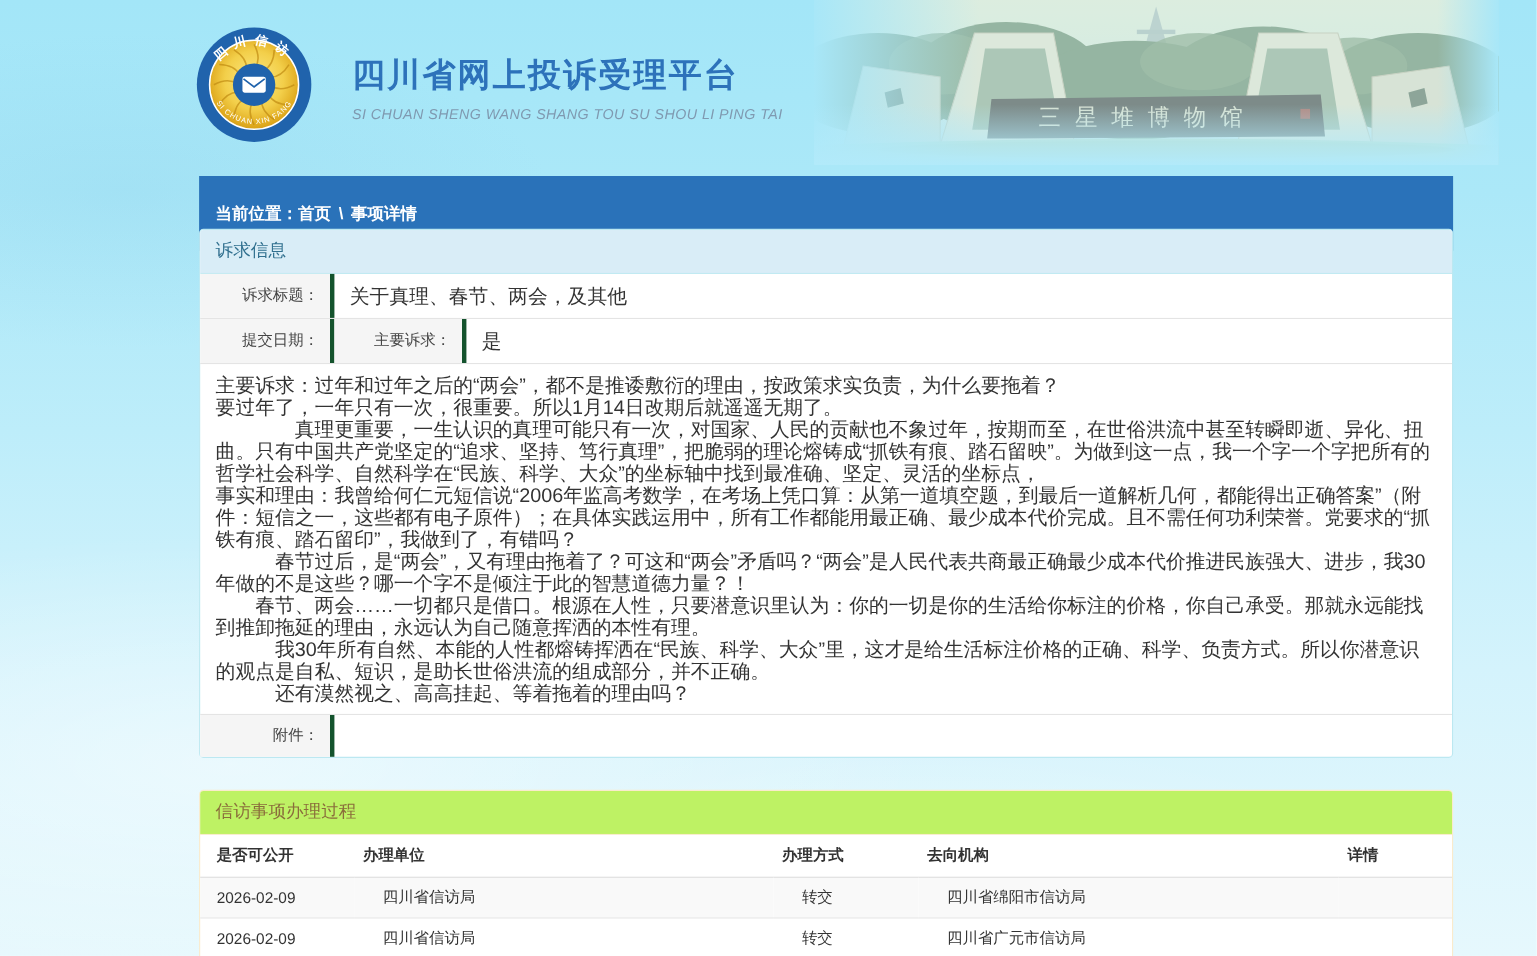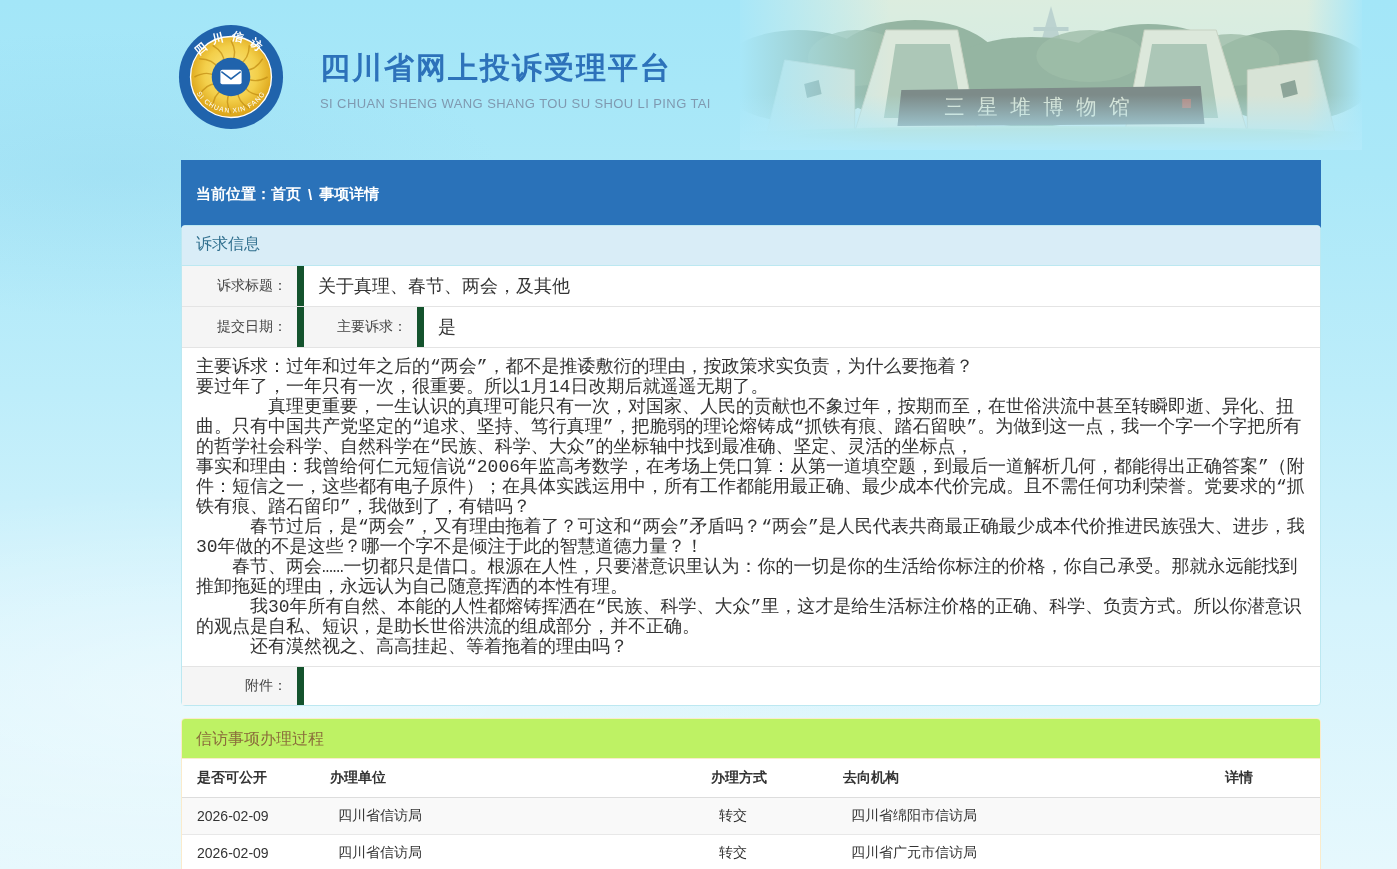--- a/index.html
+++ b/index.html
@@ -23,57 +23,57 @@
   .banner .fade-right { position:absolute; right:0; top:0; bottom:0; width:55px;
     background:linear-gradient(to left,#a8e7f8 0%, rgba(168,231,248,0) 100%); }
   .banner .fade-bottom{ position:absolute; left:0; right:0; bottom:0; height:55px;
     background:linear-gradient(to top,#b2eafa 0%, rgba(178,234,250,0) 100%); }
 
   .brand { position:absolute; left:178px; top:24px; display:flex; align-items:flex-start; }
   .logo { width:106px; height:106px; flex:none; }
   .logo svg { width:100%; height:100%; display:block; }
   .titles { margin-left:36px; padding-top:24px; }
   .site-title { margin:0; font-size:30px; font-weight:bold; color:#2d72ba; letter-spacing:2px; }
-  .site-subtitle { margin-top:7px; font-size:13px; color:#7f99b0; letter-spacing:0.4px; }
+  .site-subtitle { margin-top:7px; font-size:13px; color:#7f99b0; letter-spacing:0.4px;font-style:italic; }
 
   
   .breadcrumb-bar {
     position:absolute; left:181px; top:160px; width:1140px; height:68px;
     background:#2a72b9; color:#fff; font-size:15px; font-weight:bold;
     display:flex; align-items:center; padding:0 15px;
   }
   .breadcrumb-bar a { color:#fff; text-decoration:none; }
   .bc-sep { margin:0 7px; }
 
   
   .panel { position:absolute; left:181px; width:1140px; background:#fff;
     border:1px solid #bce8f1; border-radius:4px; }
-  .panel-info    { top:225px;font-family:Liberation Mono, monospace; }
+  .panel-info    { top:208px; }
   .panel-warning { top:718px; border-color:#faebcc; }
   .panel-heading { height:40px; line-height:39px; padding:0 14px; font-size:16px; }
   .panel-info .panel-heading    { background:#d9edf7; color:#31708f; border-bottom:1px solid #bce8f1; border-radius:3px 3px 0 0; }
   .panel-warning .panel-heading { background:#bef264; color:#8a6d3b; border-bottom:1px solid #faebcc; border-radius:3px 3px 0 0; }
 
   
   .frow { display:flex; border-bottom:1px solid #e4e4e4; min-height:38px; }
   .frow:last-child { border-bottom:none; }
   .flabel {
     flex:0 0 122px; background:#f5f5f5; color:#444; font-size:14px;
     display:flex; align-items:center; justify-content:flex-end;
-    padding:8px 10px 8px 4px; border-right:7px solid #14532d;
+    padding:8px 10px 8px 4px; border-right:4px solid #14532d;
   }
   .fvalue { flex:1; font-size:18px; color:#333; display:flex; align-items:center; padding:8px 14px; }
   .fvalue-date { flex:0 0 659px; }
   .flabel-public { flex:0 0 120px; }
   .fvalue-content { display:block; white-space:pre-wrap; line-height:20px; padding:9px 14px; }
 
   
   table.process { width:100%; border-collapse:collapse; table-layout:fixed; font-size:14px; color:#333; }
   table.process th { font-weight:bold; text-align:left; padding:10px 8px; border-bottom:1px solid #ddd; }
-  table.process td { padding:9px 16px; border-bottom:1px solid #e8e8e8; }
+  table.process td { padding:9px 26px; border-bottom:1px solid #e8e8e8; }
   table.process th:first-child, table.process td:first-child { padding-left:15px; }
   table.process .c1 { width:140px; } .c2 { width:381px; } .c3 { width:132px; } .c4 { width:382px; } .c5 { width:auto; }
   table.process tbody tr:nth-child(odd) { background:#f9f9f9; }
 </style>
 </head>
 <body>
 
 <header>
 
   <div class="banner">

